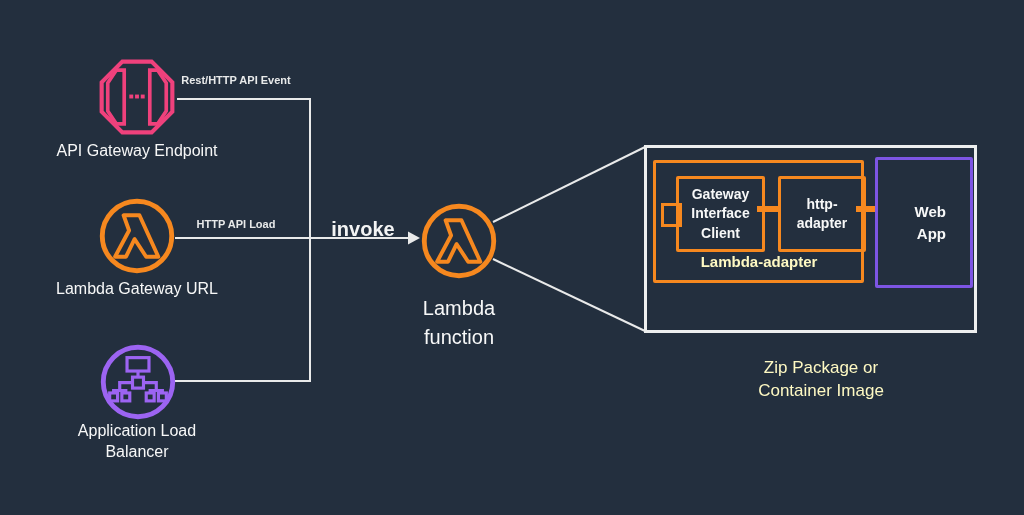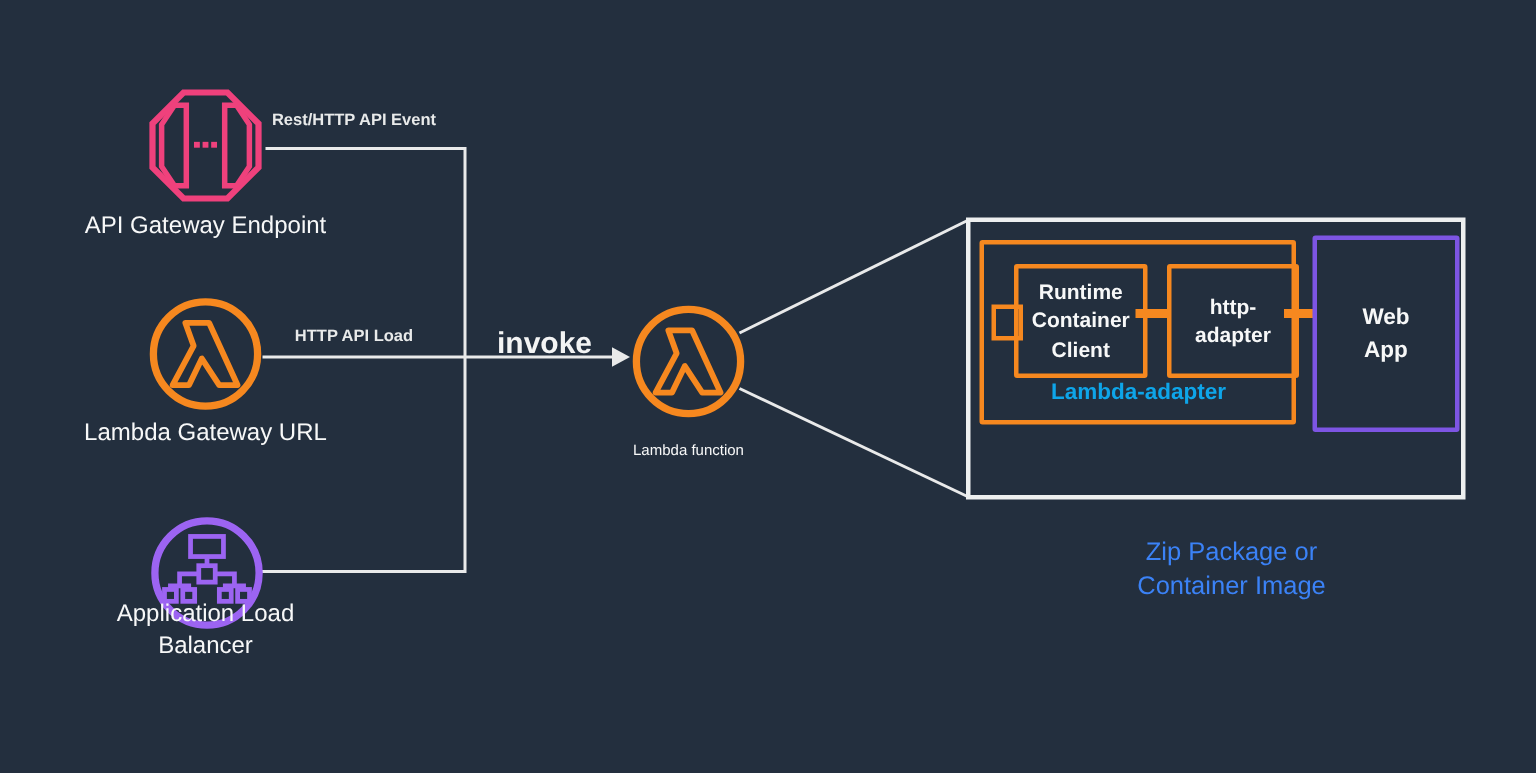--- a/index.html
+++ b/index.html
@@ -16,32 +16,32 @@
   .stage{
     position:relative;width:1024px;height:515px;background:var(--bg);
     font-family:"Liberation Sans","DejaVu Sans",sans-serif;color:var(--text);
     overflow:hidden;
   }
   .abs{position:absolute;}
   svg.wires{position:absolute;left:0;top:0;}
   .node-label{font-size:16px;line-height:1.3;text-align:center;color:#F7F8F8;}
   .event-label{font-size:11px;font-weight:700;color:#E8EAEA;text-align:center;width:200px;}
   .invoke-label{font-size:20px;font-weight:700;color:#F3F4F4;text-align:center;width:110px;}
-  .fn-label{font-size:10px;line-height:1.45;text-align:center;color:#F7F8F8;}
+  .fn-label{font-size:20px;line-height:1.45;text-align:center;color:#F7F8F8;}
   .pkg-outer{border:3px solid var(--white-border);background:transparent;}
   .orange-box{border:3.5px solid var(--orange);border-radius:2px;background:transparent;
     display:flex;align-items:center;justify-content:center;text-align:center;
     font-size:14px;font-weight:600;line-height:1.38;color:#F7F8F8;}
   .purple-box{border:3.5px solid var(--purple-box);border-radius:2px;background:transparent;
-    display:flex;align-items:center;justify-content:center;text-align:center;
+    display:flex;align-items:center;justify-content:center;text-align:right;
     font-size:15px;font-weight:600;line-height:1.45;color:#F7F8F8;}
-  .adapter-caption{font-size:15px;font-weight:600;text-align:center;color:#0ea5e9;}
+  .adapter-caption{font-size:15px;font-weight:600;text-align:center;color:#fef9c3;}
   .conn-bar{background:var(--orange);}
   .conn-port{border:3.5px solid var(--orange);background:transparent;}
-  .caption{font-size:17px;line-height:1.38;text-align:center;color:#3b82f6;}
+  .caption{font-size:17px;line-height:1.38;text-align:center;color:#fef9c3;}
 </style>
 </head>
 <body>
 
 <div class="stage">
 
   <svg class="wires" width="1024" height="515" viewBox="0 0 1024 515" fill="none">
     <path d="M177,99 L310,99 L310,381 L174,381" stroke="#E9EAEA" stroke-width="2"></path>
     <path d="M175,238 H410" stroke="#E9EAEA" stroke-width="2"></path>
     <polygon points="408,231.5 420,238 408,244.5" fill="#E9EAEA"></polygon>
@@ -76,36 +76,36 @@
       <path d="M27.5,32.5 H17 V39"></path>
       <path d="M36.5,32.5 H47 V39"></path>
       <path d="M12,41 V39 H22 V41"></path>
       <path d="M42,41 V39 H52 V41"></path>
       <rect x="8.75" y="41" width="6.5" height="6.5"></rect>
       <rect x="18.75" y="41" width="6.5" height="6.5"></rect>
       <rect x="38.75" y="41" width="6.5" height="6.5"></rect>
       <rect x="48.75" y="41" width="6.5" height="6.5"></rect>
     </g>
   </svg>
-  <div class="abs node-label" style="left:77px;top:400px;width:120px">Application Load Balancer</div>
+  <div class="abs node-label" style="left:77px;top:421px;width:120px">Application Load Balancer</div>
 
   <div class="abs invoke-label" style="left:308px;top:218px">invoke</div>
 
   <svg class="abs" style="left:420px;top:202px" width="78" height="78" viewBox="0 0 64 64" fill="none">
     <circle cx="32" cy="32" r="28.5" stroke="#F6881F" stroke-width="4"></circle>
     <path d="M21,15 L34,15 L49.5,49 L39.5,49 L30,34.5 L23,49 L14,49 L25.5,27.5 Z" stroke="#F6881F" stroke-width="3.2" stroke-linejoin="round"></path>
   </svg>
   <div class="abs fn-label" style="left:421px;top:294px;width:76px">Lambda function</div>
 
   <div class="abs pkg-outer" style="left:644px;top:145px;width:327px;height:182px"></div>
 
   <div class="abs orange-box" style="left:653px;top:160px;width:205px;height:117px"></div>
 
   <div class="abs orange-box" style="left:676px;top:176px;width:83px;height:70px">
-    <span style="display:block;width:70px">Runtime Container Client</span>
+    <span style="display:block;width:70px">Gateway Interface Client</span>
   </div>
 
   <div class="abs orange-box" style="left:778px;top:176px;width:82px;height:70px">
     <span style="display:block;width:60px">http-adapter</span>
   </div>
 
   <div class="abs adapter-caption" style="left:653px;top:253px;width:212px">Lambda-adapter</div>
 
   <div class="abs conn-port" style="left:661px;top:203px;width:15px;height:18px"></div>
   <div class="abs conn-bar" style="left:757px;top:206px;width:23px;height:6px"></div>

